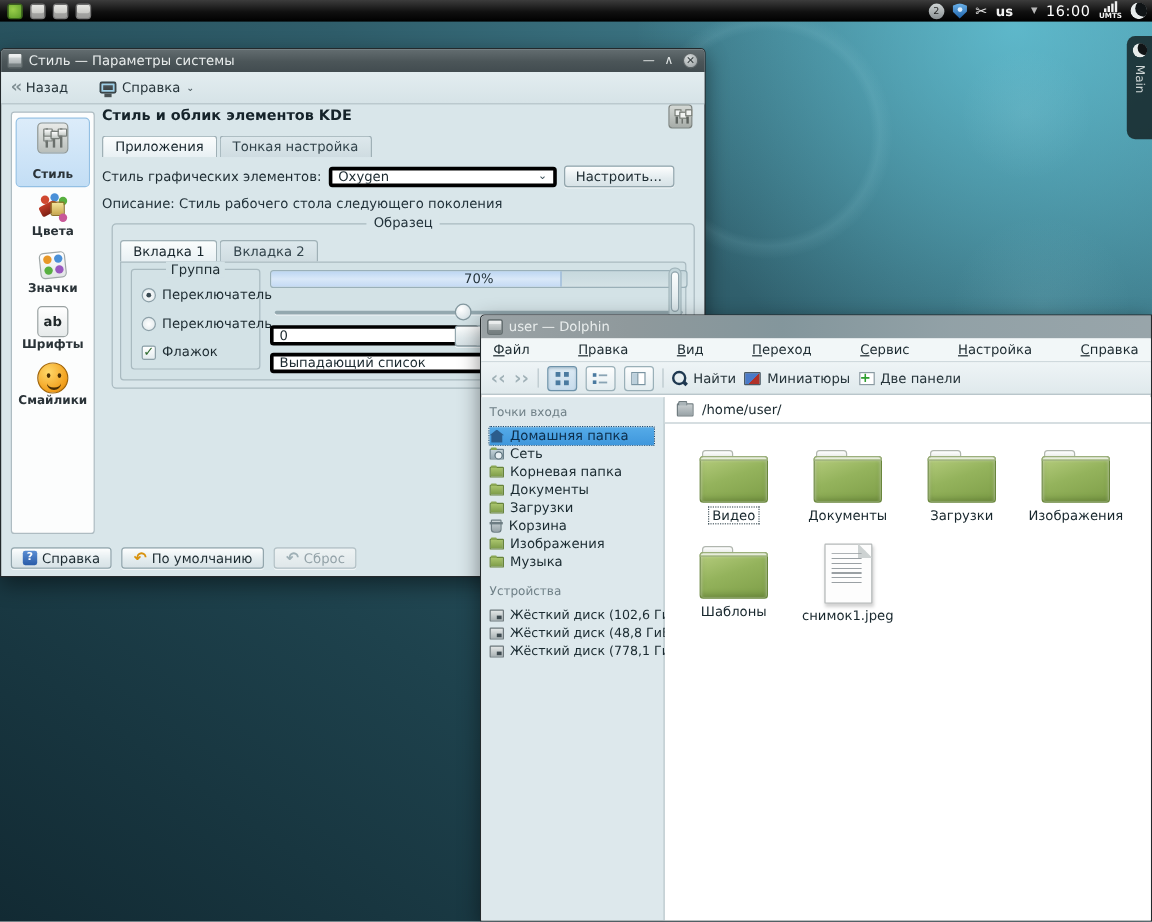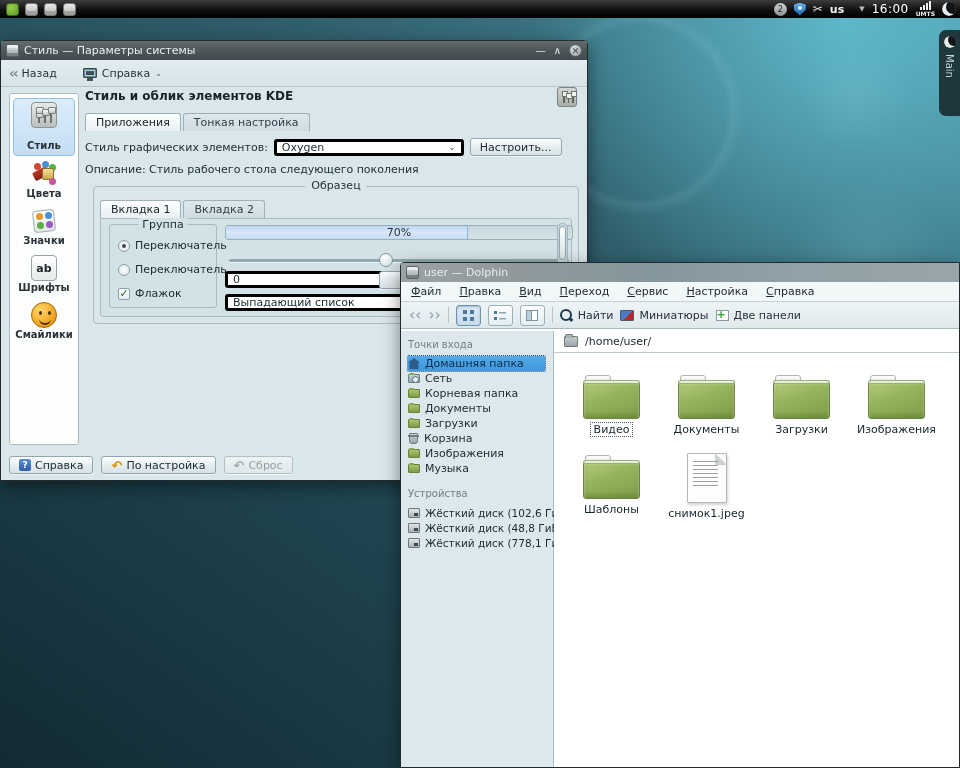--- a/index.html
+++ b/index.html
@@ -174,21 +174,21 @@
     color:#fff; font-size:9px; font-weight:bold; display:flex; align-items:center; justify-content:center; }
   .undo-ico { color:#d8920e; font-size:13px; line-height:1; font-weight:bold; }
   .undo-ico.gray { color:#9fb0b6; }
 
   
   .dolphin { left:400px; top:262px; width:560px; height:506px; background:#fff; z-index:20;
     border-radius:4px 0 0 0; }
   .dolphin .titlebar { border-radius:3px 0 0 0;
     background:linear-gradient(90deg,#9aa2a5 0,#8f999c 22%,rgba(90,115,123,.75) 45%,rgba(56,84,94,.55) 70%,rgba(50,76,86,.5) 100%);text-align:right; }
   .menubar { height:20px; background:#f2f7f8; border-bottom:1px solid #c6d2d6;
-    display:flex; align-items:center; gap:18px; padding:0 10px; }
+    display:flex; align-items:center; gap:18px; padding:0 10px;justify-content:space-between; }
   .menu-item { color:#1c2a30; display:inline-block; }
   .menu-item::first-letter { text-decoration:underline; }
   .d-toolbar { height:27px; background:linear-gradient(#eef4f6,#dfe9ec);
     border-bottom:1px solid #a8b9bf; display:flex; align-items:center; gap:7px; padding:0 8px; }
   .nav-arrow { color:#9fb0b6; font-size:15px; font-weight:bold; }
   .vsep { width:1px; height:16px; background:#b8c6cb; }
   .view-btn { width:25px; height:21px; border:1px solid #9ab0b8; border-radius:3px;
     background:linear-gradient(#fdfefe,#e4edf0); display:flex; align-items:center; justify-content:center; }
   .view-btn.selected { background:linear-gradient(#dceaf4,#c8dcec); border-color:#6e93aa;
     box-shadow:inset 0 1px 2px rgba(40,80,110,.3); }
@@ -443,21 +443,21 @@
     </div>
   </div>
 
   <div class="s-footer">
     <div class="btn">
       <span class="mini-help">?</span>
       <span>Справка</span>
     </div>
     <div class="btn">
       <span class="undo-ico">↶</span>
-      <span>По настройка</span>
+      <span>По умолчанию</span>
     </div>
     <div class="btn disabled">
       <span class="undo-ico gray">↶</span>
       <span>Сброс</span>
     </div>
   </div>
 </div>
 
 <div class="abs window dolphin">
   <div class="titlebar">

